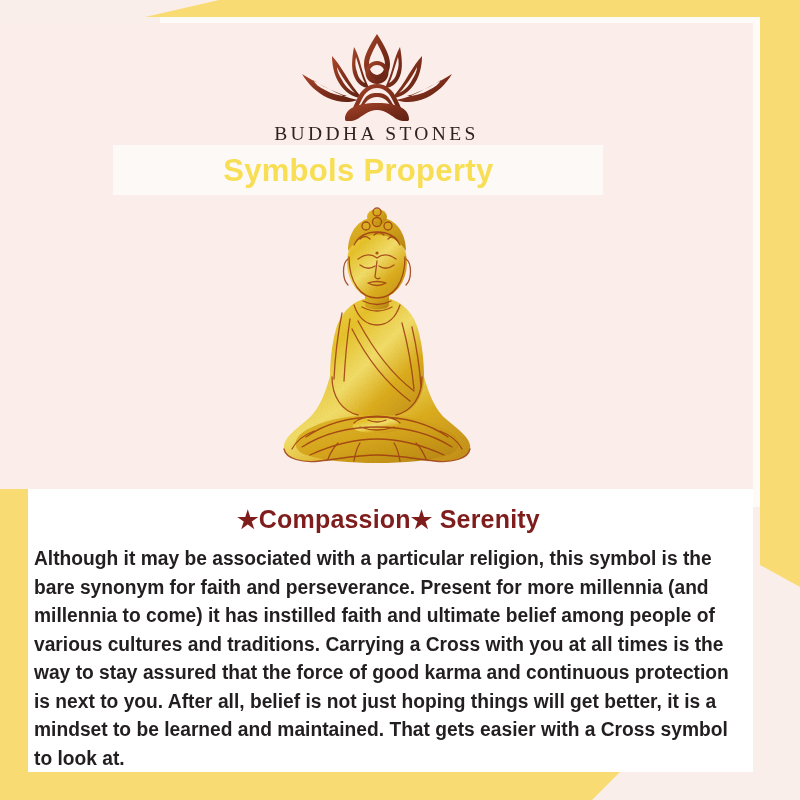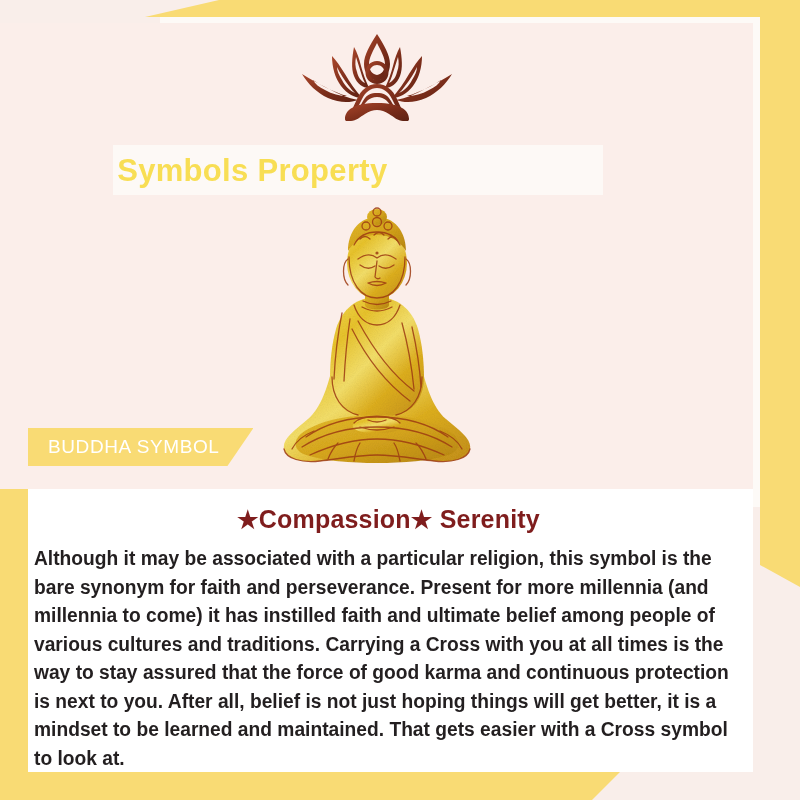--- a/index.html
+++ b/index.html
@@ -72,21 +72,21 @@
     color:#2e2320;
     margin-top:2px;
     white-space:nowrap;
   }
 
   
   .title-banner {
     position:absolute;
     left:113px; top:122px; width:490px; height:50px;
     background:#fdf9f6;
-    display:flex; align-items:center; justify-content:flex-start;
+    display:flex; align-items:center; justify-content:center;
     z-index:4;
   }
   .title-text {
     font-family:"Liberation Sans Narrow","Liberation Sans", sans-serif;
     font-weight:bold;
     font-size:32px;
     color:#f8de54;
     letter-spacing:0.3px;
     transform:scaleX(0.97);
     white-space:nowrap;
@@ -206,20 +206,21 @@
 
             <path d="M63 90 C63 81 72 74 95 74 C118 74 127 81 127 90 C127 93 124 92 121 92
                      C116 92 112 88 107 85 C103 82.5 99 81 95 81 C91 81 87 82.5 83 85 C78 88 74 92 69 92
                      C66 92 63 93 63 90 Z
                      M70 87 C74 84 78 80 84 77 C88 75.2 91.5 74.5 95 74.5 C98.5 74.5 102 75.2 106 77
                      C112 80 116 84 120 87 C115 86 111 83 107 80.5 C103 78 99 77 95 77 C91 77 87 78 83 80.5
                      C79 83 75 86 70 87 Z"></path>
           </g>
         </svg>
       </span>
+      <span class="logo-word">BUDDHA STONES</span>
     </div>
 
     <div class="title-banner">
       <span class="title-text">Symbols Property</span>
     </div>
 
     <div class="buddha-wrap">
       <svg class="buddha-svg" viewBox="0 0 230 295" aria-hidden="true">
         <defs>
           <linearGradient id="gold" x1="0.1" y1="0" x2="0.9" y2="1">
@@ -341,23 +342,20 @@
 
           <path d="M22 248 C24 258 40 262 58 260 C76 258 96 254 115 254
                    C134 254 154 258 172 260 C190 262 206 258 208 248"></path>
 
           <path d="M66 258 q4 -10 10 -16 M92 260 q2 -12 6 -18
                    M138 260 q-2 -12 -6 -18 M164 258 q-4 -10 -10 -16"></path>
         </g>
       </svg>
     </div>
 
-    <div class="ribbon">
-      <span class="ribbon-text">BUDDHA SYMBOL</span>
-    </div>
 
   </div>
 
   <div class="lower">
     <div class="subtitle"><span class="star">★</span><span>Compassion</span><span class="star">★</span><span> Serenity</span></div>
     <p class="body-copy">Although it may be associated with a particular religion, this symbol is the bare synonym for faith and perseverance. Present for more millennia (and millennia to come) it has instilled faith and ultimate belief among people of various cultures and traditions. Carrying a Cross with you at all times is the way to stay assured that the force of good karma and continuous protection is next to you. After all, belief is not just hoping things will get better, it is a mindset to be learned and maintained. That gets easier with a Cross symbol to look at.</p>
   </div>
 
 </div>
 

